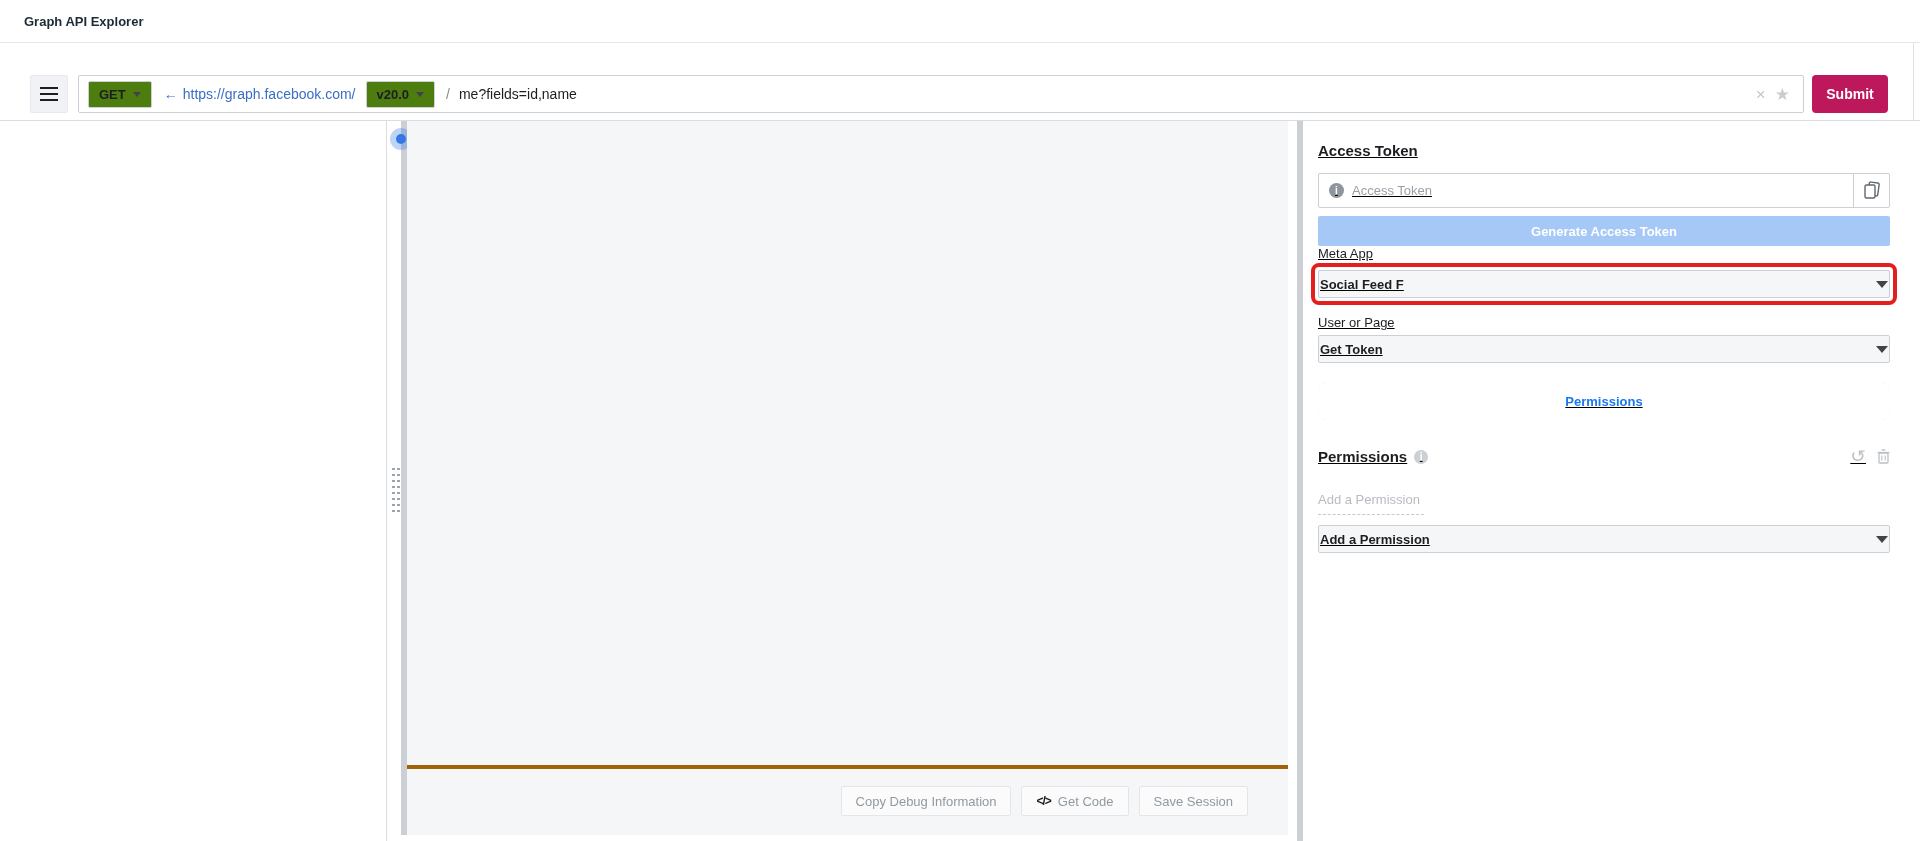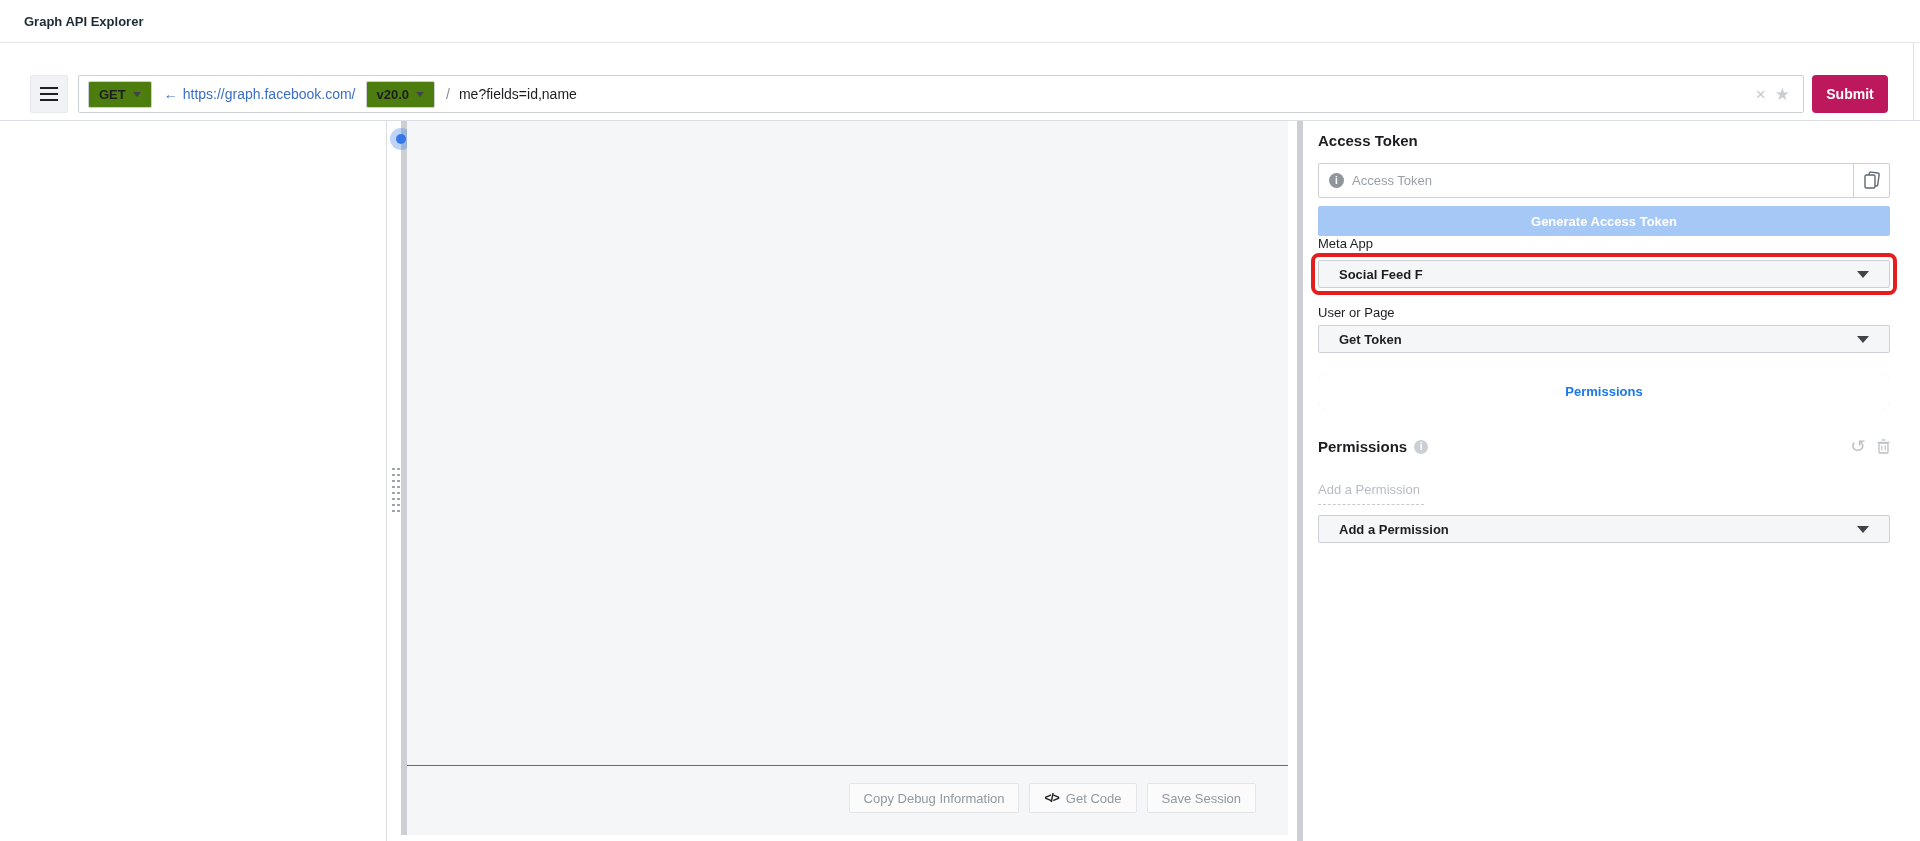--- a/index.html
+++ b/index.html
@@ -52,51 +52,51 @@
   .vbar-right { position:absolute; left:1297px; top:121px; width:6px; height:720px;
     background:#ccd0d5; cursor:col-resize; }
   .bluedot-outer { position:absolute; left:390px; top:128px; width:22px; height:22px;
     border-radius:50%; background:rgba(53,120,229,0.32); }
   .bluedot-inner { position:absolute; left:6px; top:6px; width:10px; height:10px;
     border-radius:50%; background:#3578e5; }
 
   .center-panel { position:absolute; left:407px; top:121px; width:881px; height:714px;
     background:#f5f6f7; }
   .resp-footer { position:absolute; left:0; bottom:0; width:100%; height:70px;
-    border-top:1px solid #a16207; display:flex; justify-content:flex-end;
-    align-items:flex-start; gap:10px; padding:17px 32px 0; }
+    border-top:4px solid #a16207; display:flex; justify-content:flex-end;
+    align-items:flex-start; gap:10px; padding:17px 40px 0; }
   .fbtn { height:30px; padding:0 14px; background:rgba(255,255,255,0.55);
     border:1px solid #e3e5e9; border-radius:2px; font-size:13px; color:#9199a1;
     font-family:"Liberation Sans", sans-serif;
     display:flex; align-items:center; gap:7px; cursor:pointer; }
   .code-glyph { font-size:12px; font-weight:bold; color:#1c1e21; letter-spacing:-1px; }
 
   
   .right-panel { position:absolute; left:1303px; top:121px; width:617px; height:720px; background:#fff; }
-  .tp { position:absolute; left:1318px; top:121px; width:572px; }
+  .tp { position:absolute; left:1318px; top:131px; width:572px;text-decoration:underline; }
   .tp-h { margin-top:11px; font-size:15px; font-weight:bold; color:#1c1e21; }
   .tok-row { margin-top:14px; height:35px; border:1px solid #ccd0d5; border-radius:2px;
     background:#fff; display:flex; align-items:stretch; }
   .tok-in { flex:1; display:flex; align-items:center; gap:8px; padding:0 10px; }
   .info-i { width:15px; height:15px; border-radius:50%; background:#8f959d; color:#fff;
     font-size:10px; font-weight:bold; font-style:normal;
     display:flex; align-items:center; justify-content:center; flex:0 0 auto; }
   .tok-field { flex:1; border:none; outline:none; font-size:13px; color:#1c1e21;
     background:transparent; font-family:"Liberation Sans", sans-serif; }
   .tok-field::placeholder { color:#9aa0a6; }
   .tok-copy { width:36px; border-left:1px solid #ccd0d5; display:flex;
     align-items:center; justify-content:center; cursor:pointer; }
   .gen-btn { margin-top:8px; width:100%; height:30px; background:#a6c8f7; color:#fff;
     font-size:13px; font-weight:bold; border:none; border-radius:2px; cursor:default;
     font-family:"Liberation Sans", sans-serif; }
   .fld-label { font-size:13px; color:#1c1e21; }
   .hl-red { margin:2px -7px 0; border:4px solid #e41e1e; border-radius:8px; padding:3px; }
   .dd { height:28px; background:#f5f6f7; border:1px solid #ccd0d5; border-radius:2px;
     display:flex; align-items:center; justify-content:space-between;
-    padding:0 20px; cursor:pointer; }
+    padding:0 1px; cursor:pointer; }
   .dd-label { font-size:13px; font-weight:bold; color:#1c1e21; }
   .dd-caret { width:0; height:0; border-left:6px solid transparent;
     border-right:6px solid transparent; border-top:7px solid #404449; }
   .dd-plain { margin-top:5px; }
   .tabs { margin-top:20px; height:37px; background:#ebedf0; border-radius:8px;
     display:flex; overflow:hidden; }
   .tab { flex:1; display:flex; align-items:center; justify-content:center;
     font-size:13px; cursor:pointer; }
   .tab.active { background:#fff; border-radius:8px; color:#1877f2; font-weight:bold; }
   .tab.inactive { color:#444950; }

